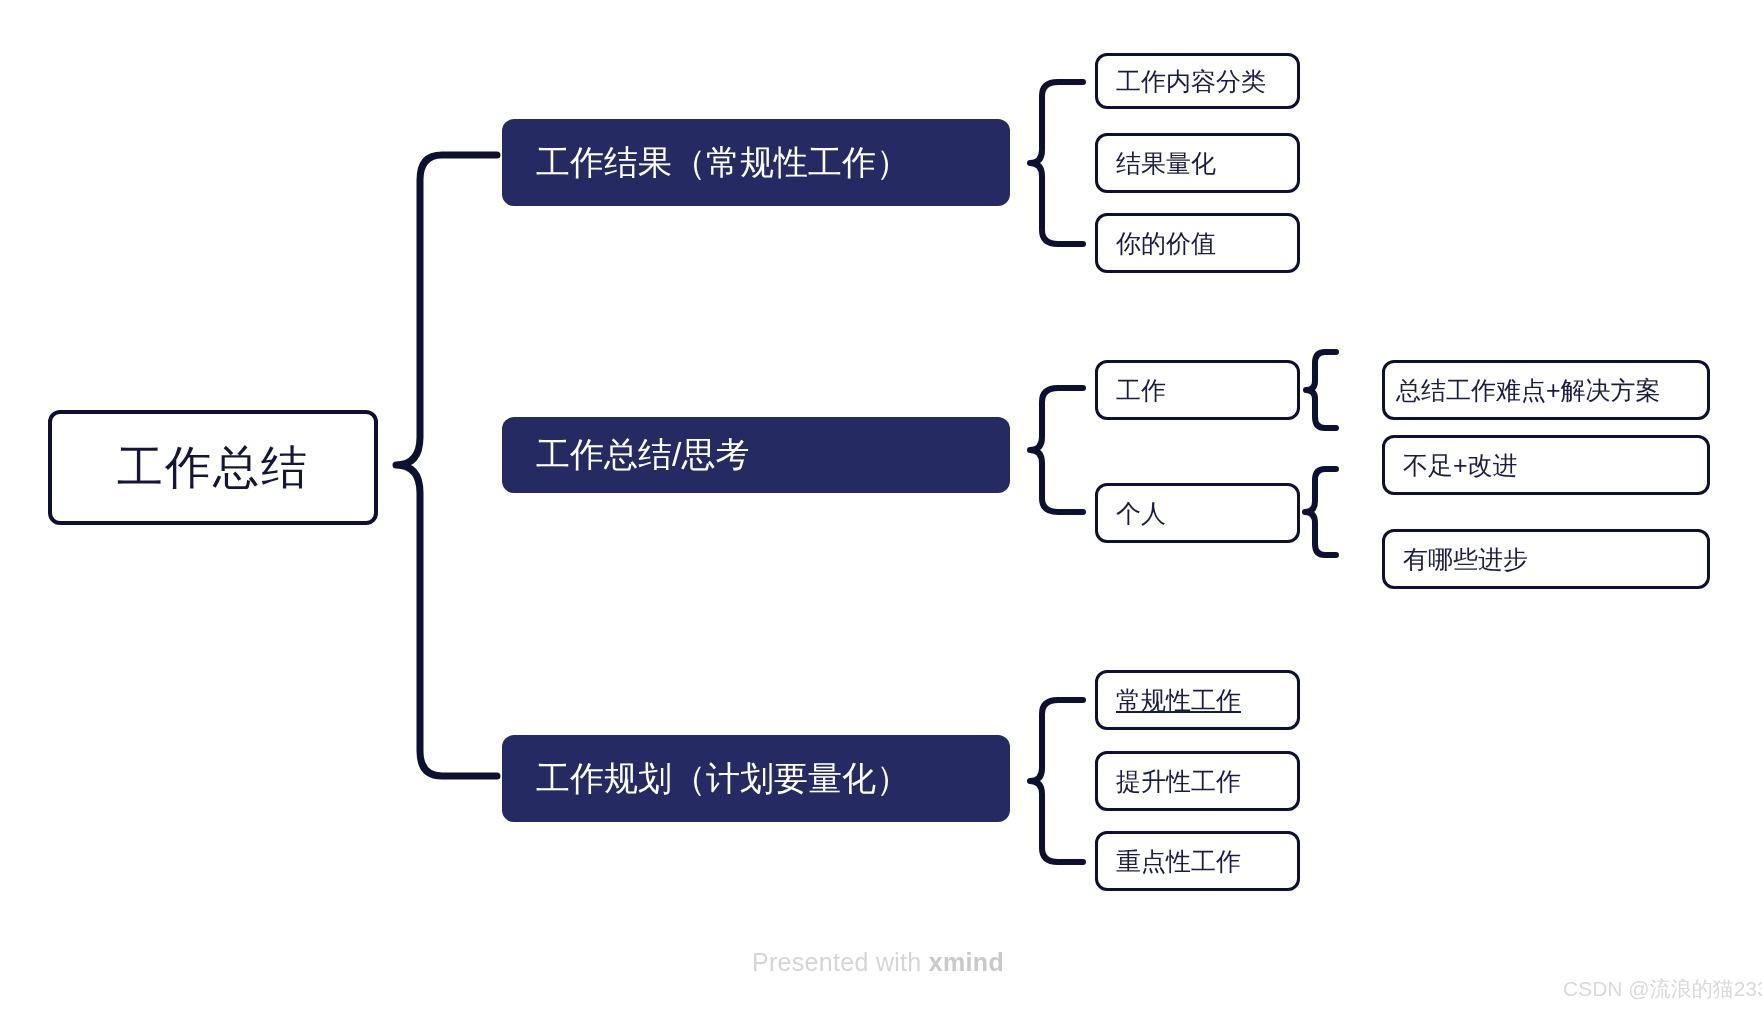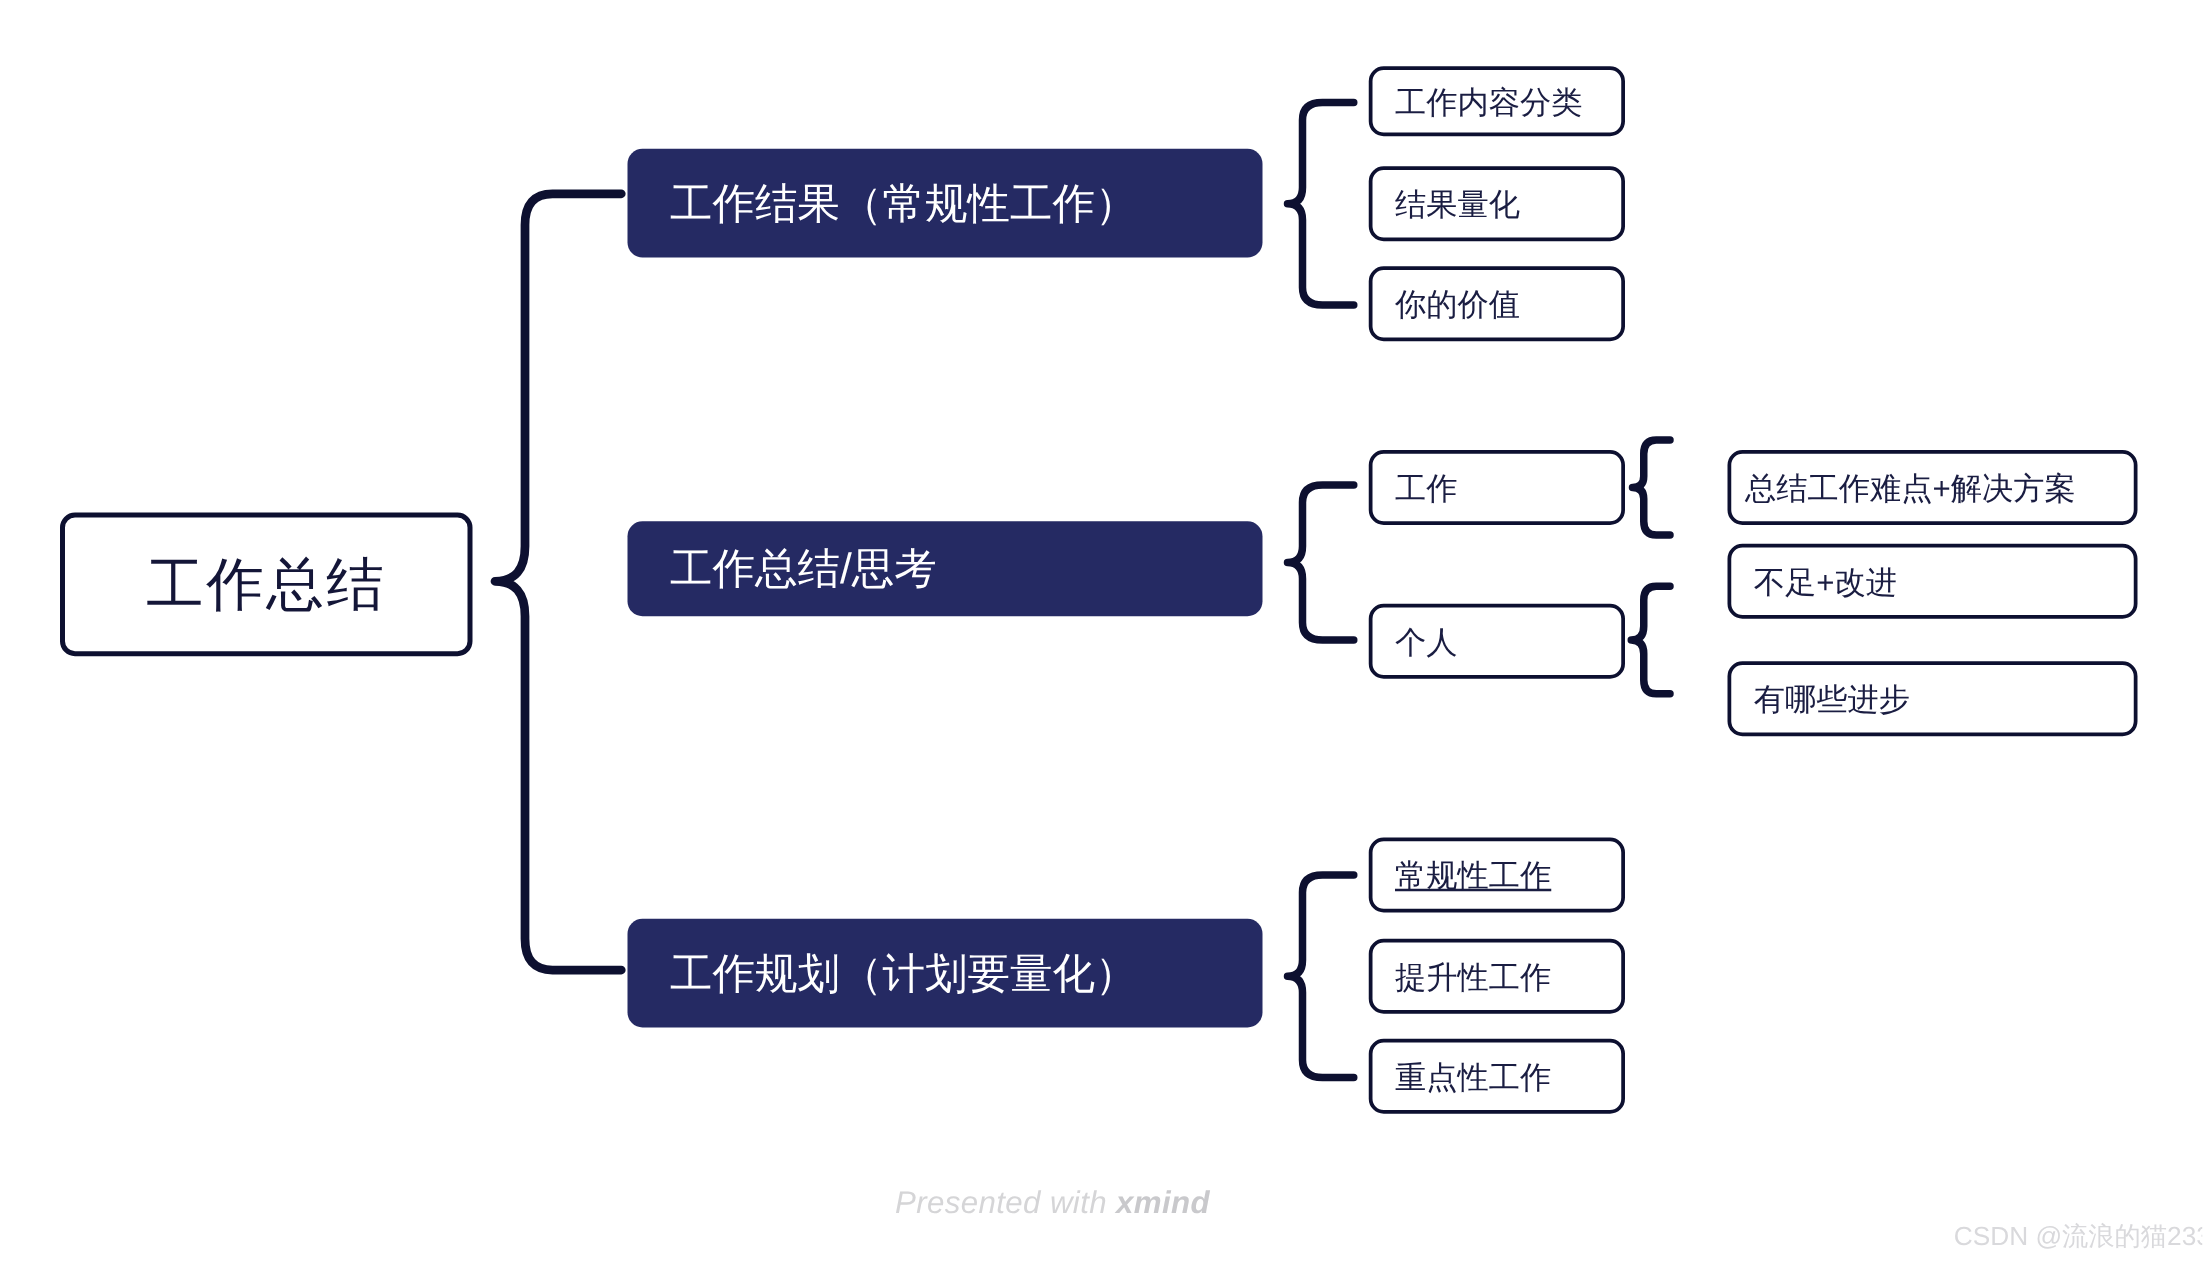--- a/index.html
+++ b/index.html
@@ -221,19 +221,19 @@
   </div>
 
   <div class="node leaf" style="left:1095px; top:751px; width:205px; height:60px;">
     <span>提升性工作</span>
   </div>
 
   <div class="node leaf" style="left:1095px; top:831px; width:205px; height:60px;">
     <span>重点性工作</span>
   </div>
 
-  <div class="watermark-xmind" style="left:716px; top:948px;font-style:italic;">
+  <div class="watermark-xmind" style="left:752px; top:948px;">
     <span>Presented with </span><b>xmind</b>
   </div>
 
   <div class="watermark-csdn" style="left:1563px; top:975px;">CSDN @流浪的猫233</div>
 
 </div>
 
 </body></html>

